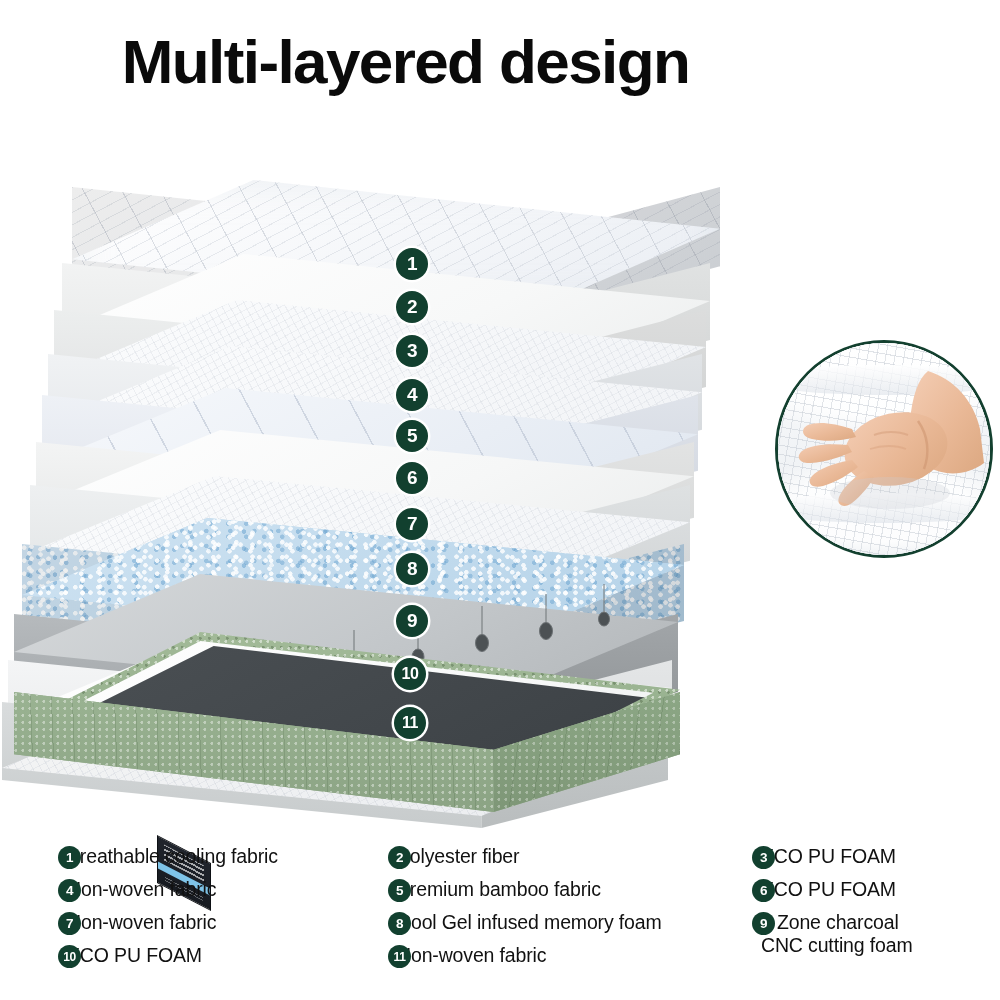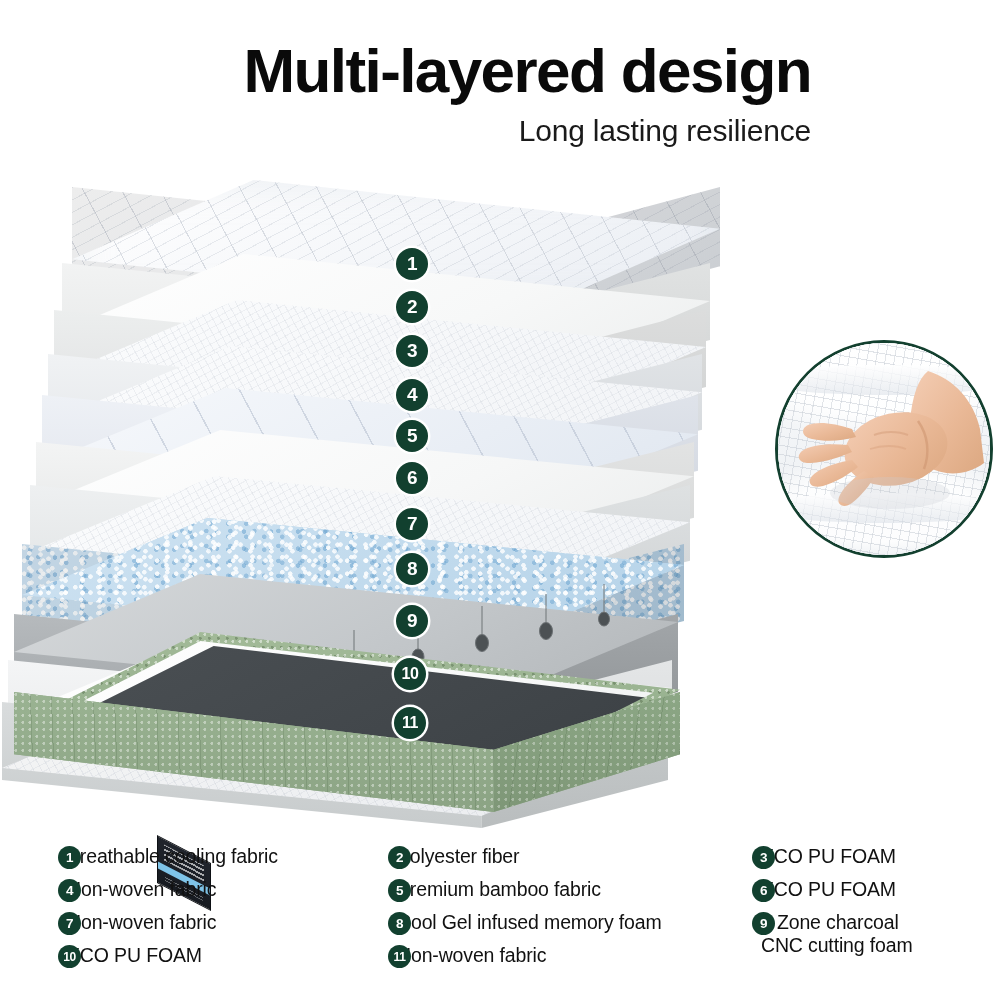--- a/index.html
+++ b/index.html
@@ -6,21 +6,21 @@
   body{
     width:1000px;height:1000px;
     background:#ffffff;
     font-family:"Liberation Sans", sans-serif;
     overflow:hidden;position:relative;
     -webkit-font-smoothing:antialiased;
   }
   .stage{position:absolute;inset:0;}
 
   
-  .header{position:absolute;top:9px;left:0;width:811px;text-align:right;}
+  .header{position:absolute;top:0;left:0;width:811px;text-align:center;}
   .title{
     margin:0;padding-top:30px;
     font-size:62px;line-height:1.02;
     font-weight:700;letter-spacing:-1.6px;
     color:#0a0a0a;
     font-family:"Liberation Sans", sans-serif;
   }
   .subtitle{
     margin:0;padding-top:12px;
     font-size:30px;font-weight:400;letter-spacing:-0.2px;
@@ -137,21 +137,20 @@
     white-space:pre-line;
   }
 </style>
 </head>
 <body>
 
 <div class="stage">
 
   <div class="header">
     <h1 class="title">Multi-layered design</h1>
-    <p class="subtitle">Long lasting resilience</p>
   </div>
 
   <div class="diagram">
 
     <div class="layer slab" style="left:72px;top:30px;width:648px;height:128px;">
       <div class="front quilt" style="top:7px;height:128px;filter:brightness(.93);"></div>
       <div class="side quilt" style="top:7px;height:128px;filter:brightness(.87);"></div>
       <div class="top quilt" style="box-shadow:inset 0 0 40px rgba(200,208,218,.35);"></div>
     </div>
 

